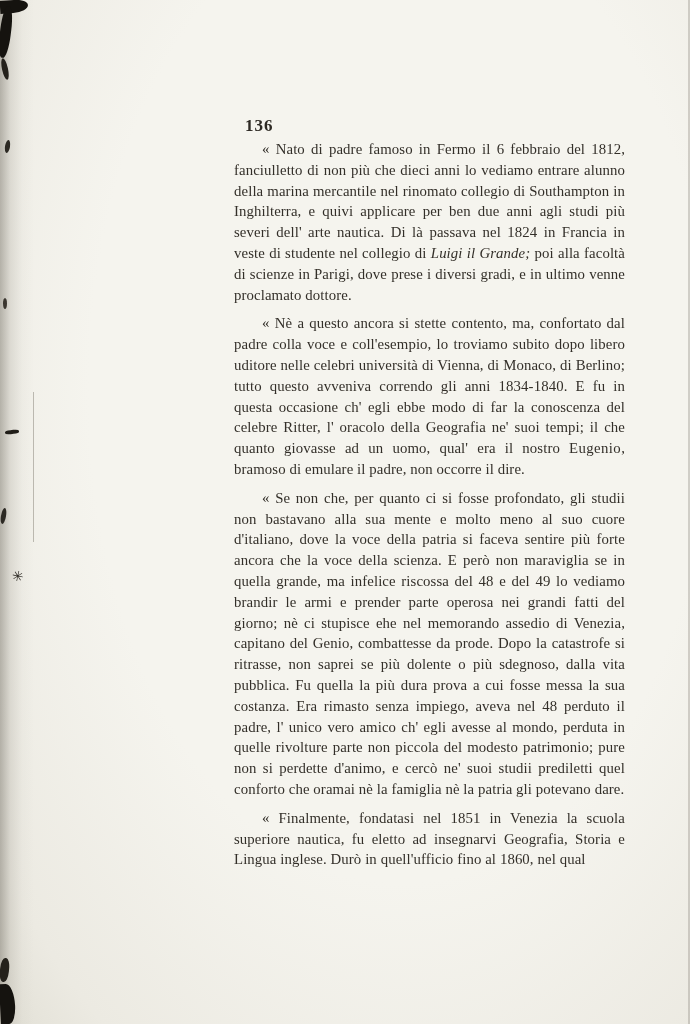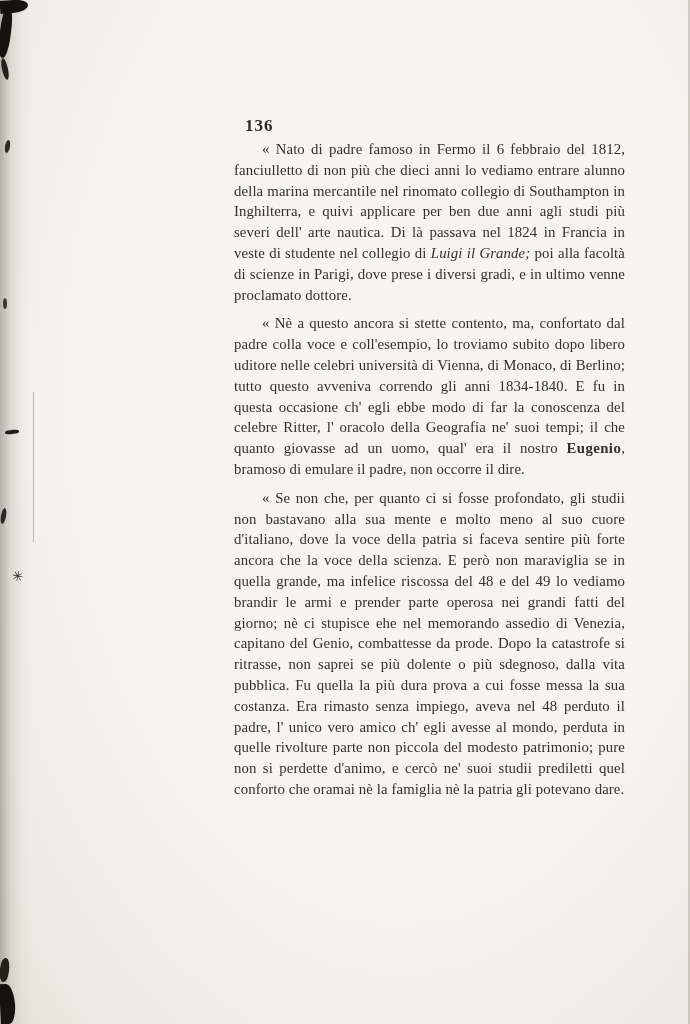--- a/index.html
+++ b/index.html
@@ -81,21 +81,21 @@
     font-size: 14.8px;
     line-height: 20.8px;
     text-align: justify;
     letter-spacing: 0.1px;
   }
   .para {
     margin: 8px;
     text-indent: 28px;
   }
   .it { font-style: italic; }
-  .bd { font-weight: bold; letter-spacing: 0.4px; }
+  .bd { font-weight: normal; letter-spacing: 0.4px; }
 </style>
 </head>
 <body>
 
 <div class="scan">
 
   <div class="binding"></div>
 
   <div class="mark m1"></div>
   <div class="mark m2"></div>
@@ -111,15 +111,16 @@
 
   <div class="fold-line"></div>
   <div class="edge-line-right"></div>
 
   <div class="page-number">136</div>
 
   <div class="text-block">
       <p class="para"><span>« Nato di padre famoso in Fermo il 6 febbraio del 1812, fanciulletto di non più che dieci anni lo vediamo entrare alunno della marina mercantile nel rinomato collegio di Southampton in Inghilterra, e quivi applicare per ben due anni agli studi più severi dell' arte nautica. Di là passava nel 1824 in Francia in veste di studente nel collegio di </span><span class="it">Luigi il Grande;</span><span> poi alla facoltà di scienze in Parigi, dove prese i diversi gradi, e in ultimo venne proclamato dottore.</span></p>
       <p class="para"><span>« Nè a questo ancora si stette contento, ma, confortato dal padre colla voce e coll'esempio, lo troviamo subito dopo libero uditore nelle celebri università di Vienna, di Monaco, di Berlino; tutto questo avveniva correndo gli anni 1834-1840. E fu in questa occasione ch' egli ebbe modo di far la conoscenza del celebre Ritter, l' oracolo della Geografia ne' suoi tempi; il che quanto giovasse ad un uomo, qual' era il nostro </span><span class="bd">Eugenio</span><span>, bramoso di emulare il padre, non occorre il dire.</span></p>
       <p class="para"><span>« Se non che, per quanto ci si fosse profondato, gli studii non bastavano alla sua mente e molto meno al suo cuore d'italiano, dove la voce della patria si faceva sentire più forte ancora che la voce della scienza. E però non maraviglia se in quella grande, ma infelice riscossa del 48 e del 49 lo vediamo brandir le armi e prender parte operosa nei grandi fatti del giorno; nè ci stupisce ehe nel memorando assedio di Venezia, capitano del Genio, combattesse da prode. Dopo la catastrofe si ritrasse, non saprei se più dolente o più sdegnoso, dalla vita pubblica. Fu quella la più dura prova a cui fosse messa la sua costanza. Era rimasto senza impiego, aveva nel 48 perduto il padre, l' unico vero amico ch' egli avesse al mondo, perduta in quelle rivolture parte non piccola del modesto patrimonio; pure non si perdette d'animo, e cercò ne' suoi studii prediletti quel conforto che oramai nè la famiglia nè la patria gli potevano dare.</span></p>
+      <p class="para"><span>« Finalmente, fondatasi nel 1851 in Venezia la scuola superiore nautica, fu eletto ad insegnarvi Geografia, Storia e Lingua inglese. Durò in quell'ufficio fino al 1860, nel qual</span></p>
     </div>
 
 </div>
 
 </body></html>

